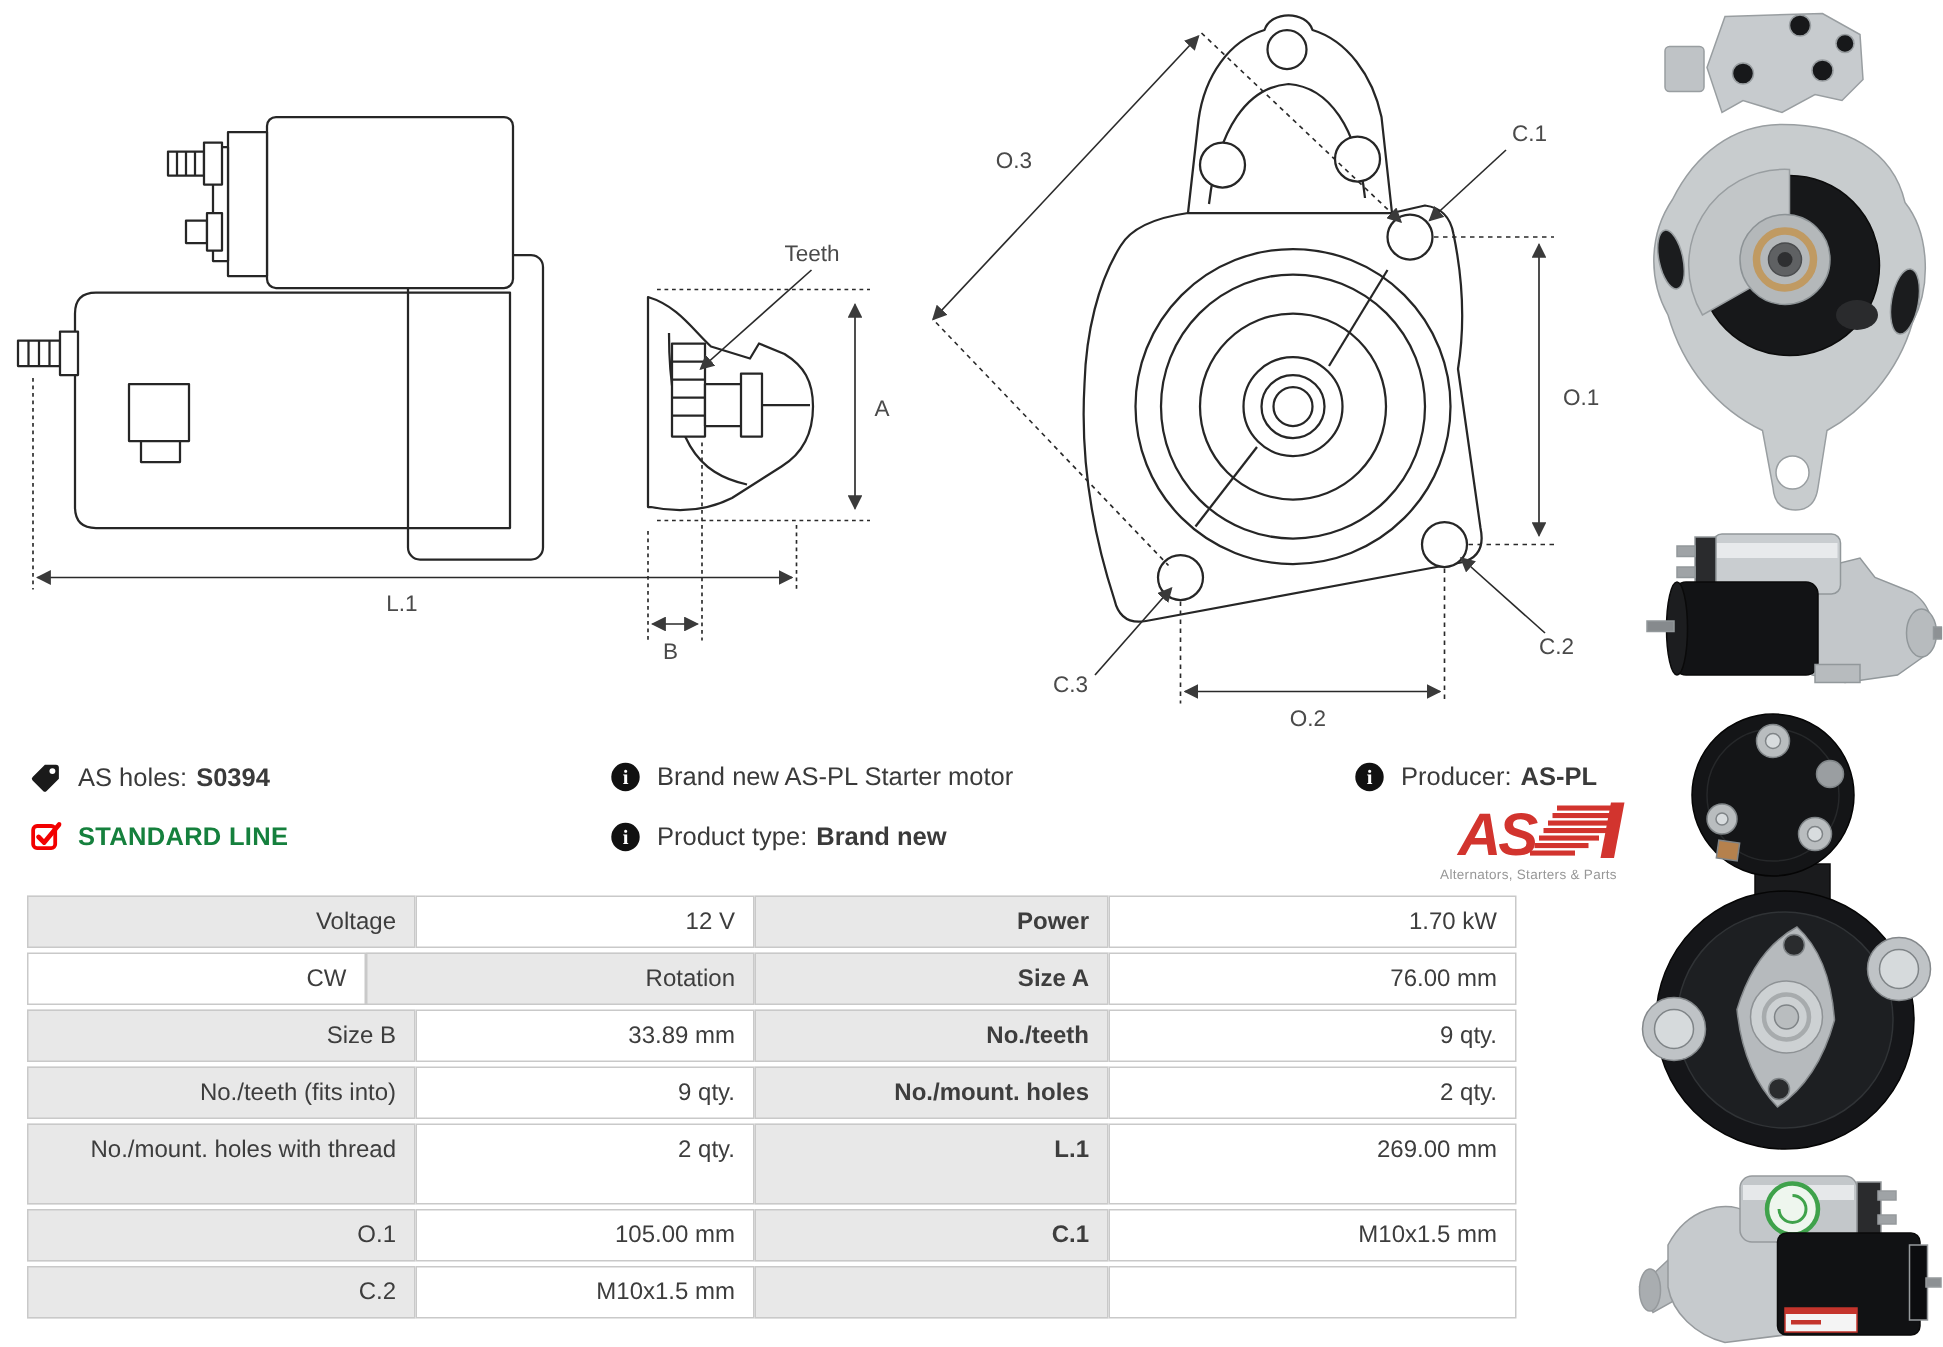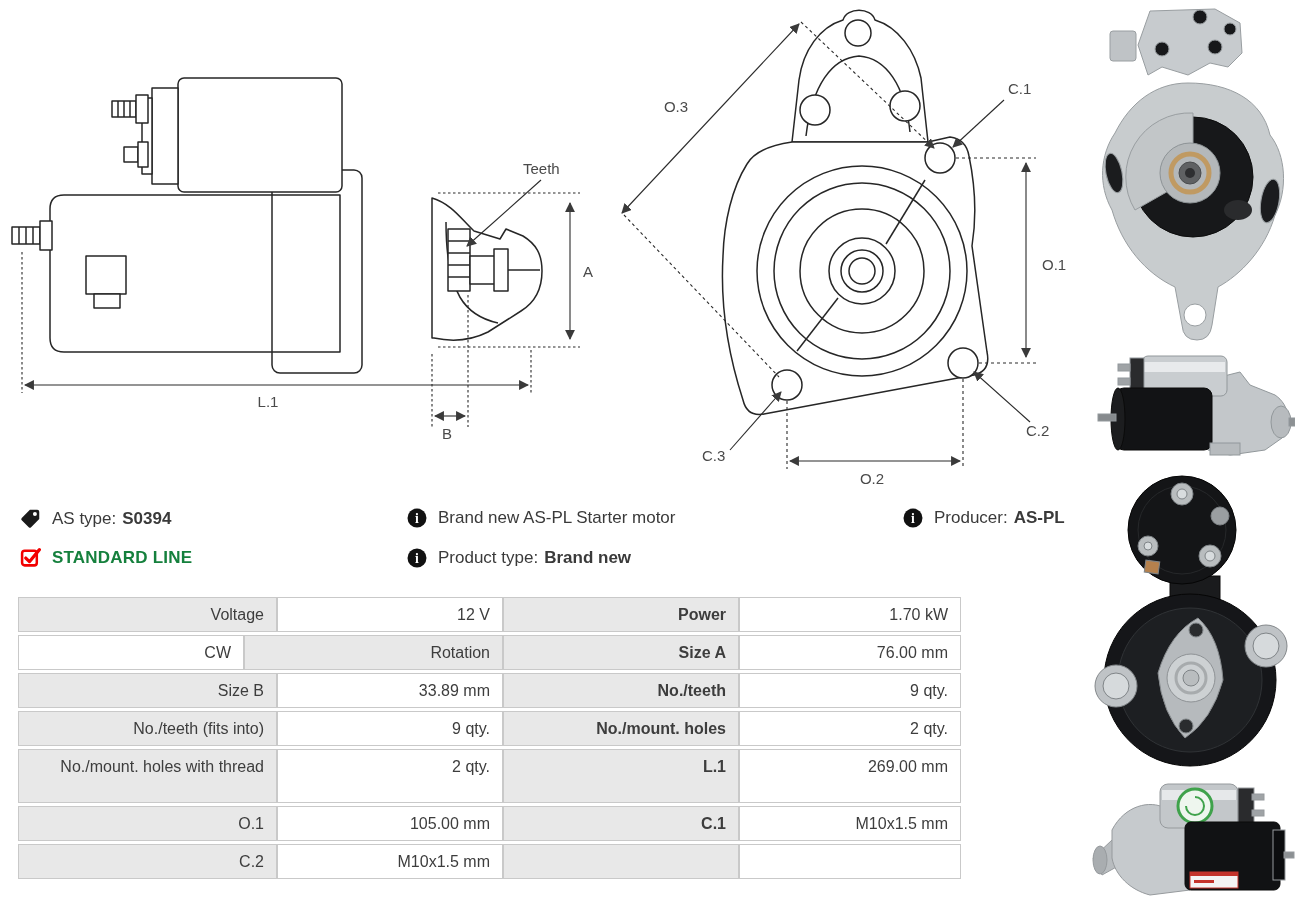--- a/index.html
+++ b/index.html
@@ -14,21 +14,21 @@
   .logo-wrap{position:absolute;left:948px;top:529px;width:142px;text-align:center;}
   .logo-tagline{font-size:9px;color:#979797;letter-spacing:.2px;margin-top:-2px;white-space:nowrap;}
   
   .spec-table{position:absolute;left:18px;top:597px;}
   .spec-row{display:flex;height:35px;margin-bottom:3px;}
   .spec-row.tall{height:54px;align-items:center;}
   .cell{box-sizing:border-box;height:100%;border:1px solid #c9c9c9;padding:6px 12px 16px 12px;
         text-align:right;font-size:16px;line-height:21px;color:#3d3d3d;overflow:hidden;}
   .cell.lab{background:#e8e8e8;}
   .cell.val{background:#ffffff;}
-  .w1{width:259px;} .w2{width:226px;} .w3{width:236px;font-weight:bold;} .w4{width:222px;}
+  .w1{width:259px;} .w2{width:226px;} .w3{width:236px;font-weight:bold;} .w4{width:272px;}
   .photo{position:absolute;left:1090px;width:205px;}
   .dimtext{fill:#4a4a4a;font-size:15px;}
 </style>
 </head>
 <body>
 
 <div class="stage">
 
   <svg class="absbox" style="left:0;top:0" width="620" height="460" viewBox="0 0 620 460">
     <defs>
@@ -227,21 +227,21 @@
         <rect x="104" y="110" width="20" height="3" fill="#c4342c" stroke="none"></rect>
       </g>
     </svg>
   </div>
 
   <div class="info-item" style="left:20px;top:508px">
     <svg width="21" height="21" viewBox="0 0 18 18">
       <path d="M1.5,8.5 L8.5,1.5 L14.8,1.5 A1.7,1.7 0 0 1 16.5,3.2 L16.5,9.5 L9.5,16.5 Q8.5,17.5 7.5,16.5 L1.5,10.5 Q0.5,9.5 1.5,8.5 Z" fill="#1a1a1a"></path>
       <circle cx="12.8" cy="5.2" r="1.7" fill="#ffffff"></circle>
     </svg>
-    <span>AS type:</span>
+    <span>AS holes:</span>
     <span class="b" style="margin-left:-5px">S0394</span>
   </div>
 
   <div class="info-item" style="left:20px;top:547px">
     <svg width="21" height="21" viewBox="0 0 20 20">
       <rect x="2" y="3.5" width="14" height="14" rx="2.5" fill="none" stroke="#f20000" stroke-width="2.4"></rect>
       <path d="M5.5,10.5 L9,14 L18.5,2.5" fill="none" stroke="#f20000" stroke-width="3" stroke-linecap="round" stroke-linejoin="round"></path>
     </svg>
     <span class="std-line">STANDARD LINE</span>
   </div>
@@ -265,20 +265,36 @@
 
   <div class="info-item" style="left:903px;top:508px">
     <svg width="20" height="20" viewBox="0 0 19 19">
       <circle cx="9.5" cy="9.5" r="9" fill="#111111"></circle>
       <text x="9.5" y="14.2" text-anchor="middle" fill="#ffffff" font-size="13" font-weight="bold" style="font-family:'Liberation Serif',serif">i</text>
     </svg>
     <span>Producer:</span>
     <span class="b" style="margin-left:-5px">AS-PL</span>
   </div>
 
+  <div class="logo-wrap">
+    <svg width="142" height="46" viewBox="0 0 142 46">
+      <text x="24" y="41" font-size="40" font-weight="bold" font-style="italic" fill="#d2342e" letter-spacing="-2">AS</text>
+      <g fill="#d2342e">
+        <rect x="90" y="8" width="36" height="3.4"></rect>
+        <rect x="87" y="13" width="39" height="3.4"></rect>
+        <rect x="84" y="18" width="42" height="3.4"></rect>
+        <rect x="81" y="23" width="44" height="3.4"></rect>
+        <rect x="78" y="28" width="40" height="3.4"></rect>
+        <rect x="75" y="33" width="36" height="3.4"></rect>
+        <rect x="72" y="38" width="30" height="3.4"></rect>
+        <polygon points="126,6 135,6 128,43 119,43"></polygon>
+      </g>
+    </svg>
+    <div class="logo-tagline">Alternators, Starters &amp; Parts</div>
+  </div>
 
   <div class="spec-table">
     <div class="spec-row">
       <div class="cell lab w1">Voltage</div>
       <div class="cell val w2">12 V</div>
       <div class="cell lab w3">Power</div>
       <div class="cell val w4">1.70 kW</div>
     </div>
     <div class="spec-row">
       <div class="cell val w2">CW</div>

